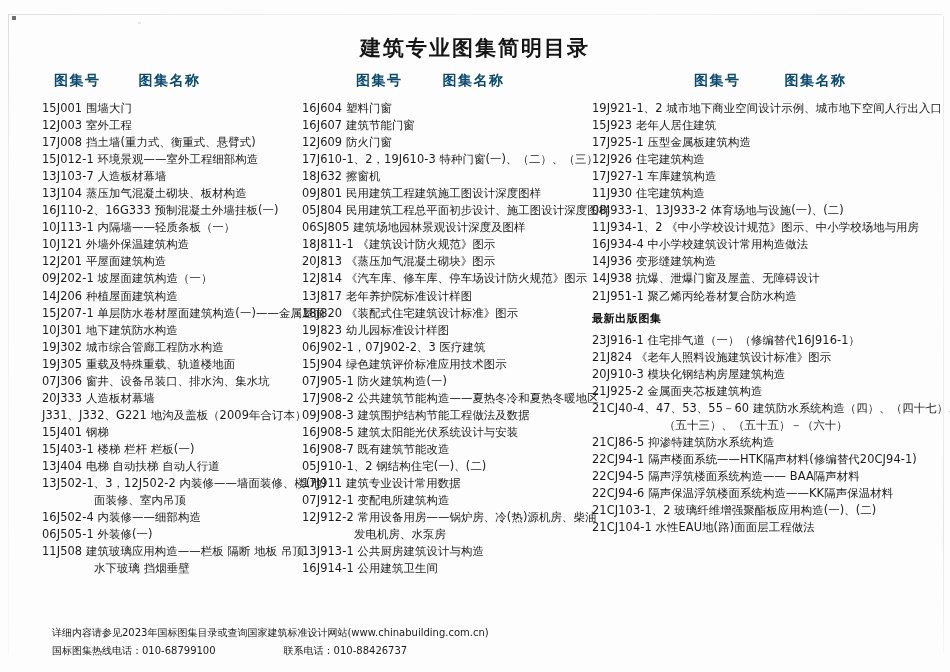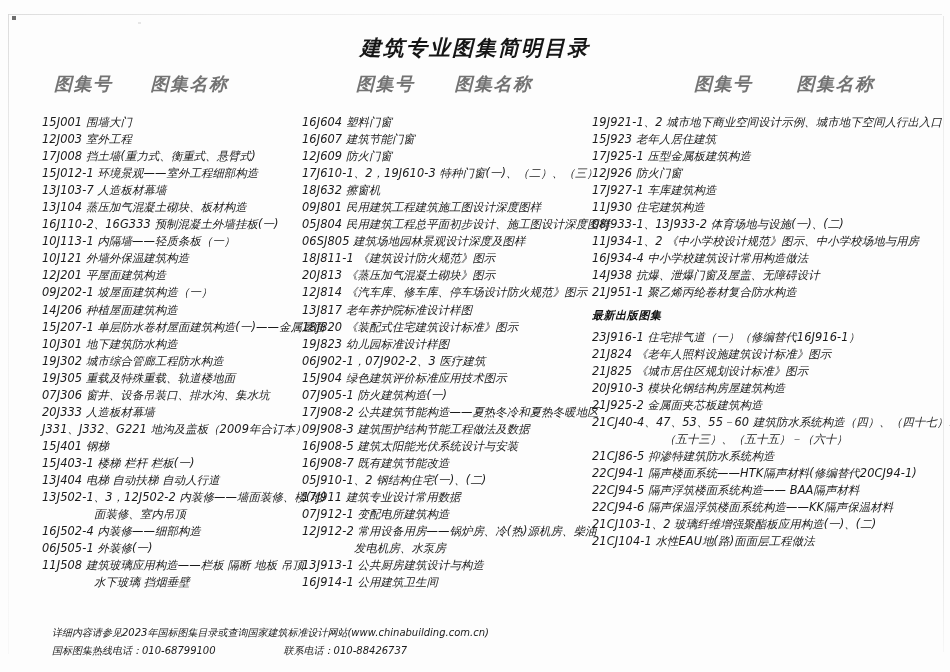--- a/index.html
+++ b/index.html
@@ -8,21 +8,20 @@
     background: #ffffff;
   }
   #page {
     position: relative;
     width: 950px;
     height: 672px;
     background: #fdfdfd;
     overflow: hidden;
     font-family: "DejaVu Sans", "Liberation Sans", sans-serif;
     color: #1b1b1b;
-    font-style: italic;
   }
   
   .scan-edge-top {
     position: absolute;
     left: 8px; top: 14px;
     width: 934px; height: 1px;
     background: linear-gradient(to right, #d8d8d8 0%, #e8e8e8 25%, #f2f2f2 60%, #e4e4e4 100%);
     opacity: .85;
   }
   .scan-edge-left {
@@ -65,38 +64,38 @@
   .col {
     position: absolute;
     top: 0;
   }
   .col-1 { left: 42px;  width: 268px; }
   .col-2 { left: 302px; width: 290px; }
   .col-3 { left: 592px; width: 352px; }
 
   .col-head {
     height: 26px;
-    font-size: 18px;
+    font-size: 14px;
     font-weight: bold;
     font-family: "DejaVu Serif", "Liberation Serif", serif;
     letter-spacing: 1.5px;
     white-space: nowrap;
-    color: #737373;
+    color: #0c4a6e;
   }
   .col-head .h-num  { display: inline-block; }
   .col-head .h-name { display: inline-block; }
   .col-1 .col-head .h-num  { margin-left: 12px; }
   .col-1 .col-head .h-name { margin-left: 38px; }
   .col-2 .col-head .h-num  { margin-left: 54px; }
   .col-2 .col-head .h-name { margin-left: 40px; }
   .col-3 .col-head .h-num  { margin-left: 102px; }
   .col-3 .col-head .h-name { margin-left: 44px; }
 
   .entry-list {
-    margin-top: 16px;
+    margin-top: 2px;
   }
   .entry {
     font-size: 11.4px;
     line-height: 17.05px;
     white-space: nowrap;
     letter-spacing: 0.1px;
     color: #1a1a1a;
   }
   .entry.cont {
     padding-left: 52px;
@@ -215,32 +214,32 @@
     </div>
 
     <div class="col col-3">
       <div class="col-head">
         <span class="h-num">图集号</span><span class="h-name">图集名称</span>
       </div>
       <div class="entry-list">
           <div class="entry">19J921-1、2 城市地下商业空间设计示例、城市地下空间人行出入口</div>
           <div class="entry">15J923 老年人居住建筑</div>
           <div class="entry">17J925-1 压型金属板建筑构造</div>
-          <div class="entry">12J926 防火门窗</div>
+          <div class="entry">12J926 住宅建筑构造</div>
           <div class="entry">17J927-1 车库建筑构造</div>
           <div class="entry">11J930 住宅建筑构造</div>
           <div class="entry">08J933-1、13J933-2 体育场地与设施(一)、(二)</div>
           <div class="entry">11J934-1、2 《中小学校设计规范》图示、中小学校场地与用房</div>
           <div class="entry">16J934-4 中小学校建筑设计常用构造做法</div>
+          <div class="entry">14J936 变形缝建筑构造</div>
           <div class="entry">14J938 抗爆、泄爆门窗及屋盖、无障碍设计</div>
           <div class="entry">21J951-1 聚乙烯丙纶卷材复合防水构造</div>
           <div class="section-head">最新出版图集</div>
           <div class="entry">23J916-1 住宅排气道（一）（修编替代16J916-1）</div>
           <div class="entry">21J824 《老年人照料设施建筑设计标准》图示</div>
-          <div class="entry">21J825 《城市居住区规划设计标准》图示</div>
           <div class="entry">20J910-3 模块化钢结构房屋建筑构造</div>
           <div class="entry">21J925-2 金属面夹芯板建筑构造</div>
           <div class="entry">21CJ40-4、47、53、55－60 建筑防水系统构造（四）、（四十七）、</div>
           <div class="entry cont-wide">（五十三）、（五十五）－（六十）</div>
           <div class="entry">21CJ86-5 抑渗特建筑防水系统构造</div>
           <div class="entry">22CJ94-1 隔声楼面系统——HTK隔声材料(修编替代20CJ94-1)</div>
           <div class="entry">22CJ94-5 隔声浮筑楼面系统构造—— BAA隔声材料</div>
           <div class="entry">22CJ94-6 隔声保温浮筑楼面系统构造——KK隔声保温材料</div>
           <div class="entry">21CJ103-1、2 玻璃纤维增强聚酯板应用构造(一)、(二)</div>
           <div class="entry">21CJ104-1 水性EAU地(路)面面层工程做法</div>

